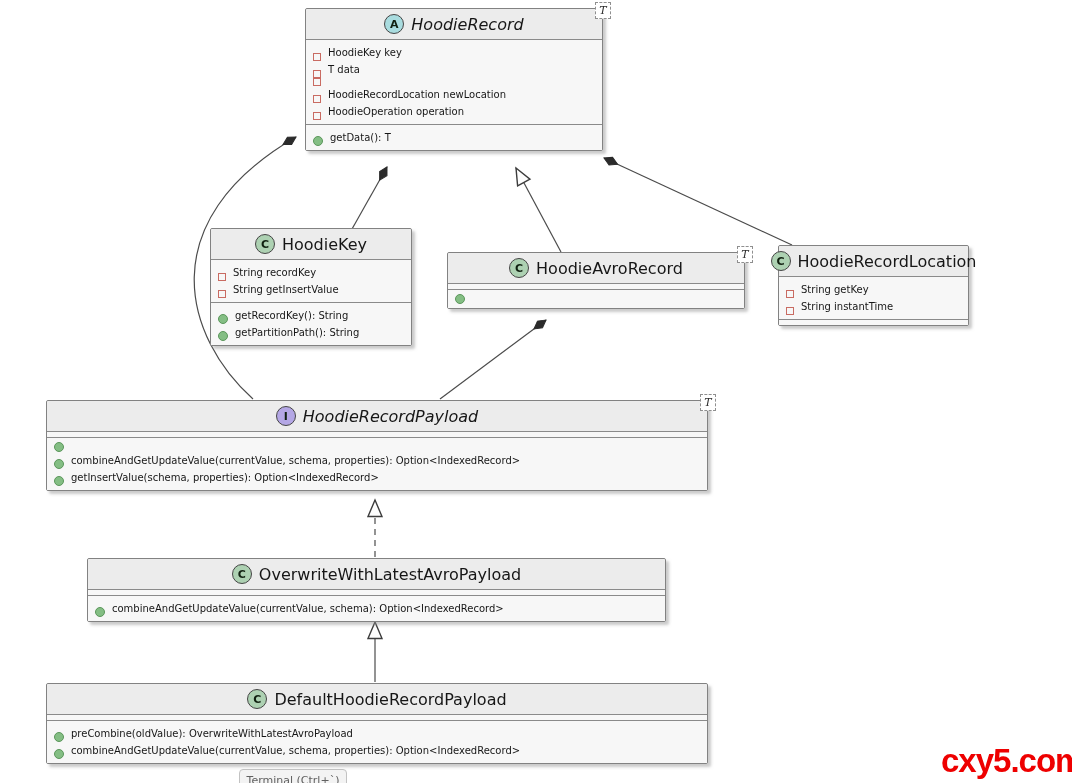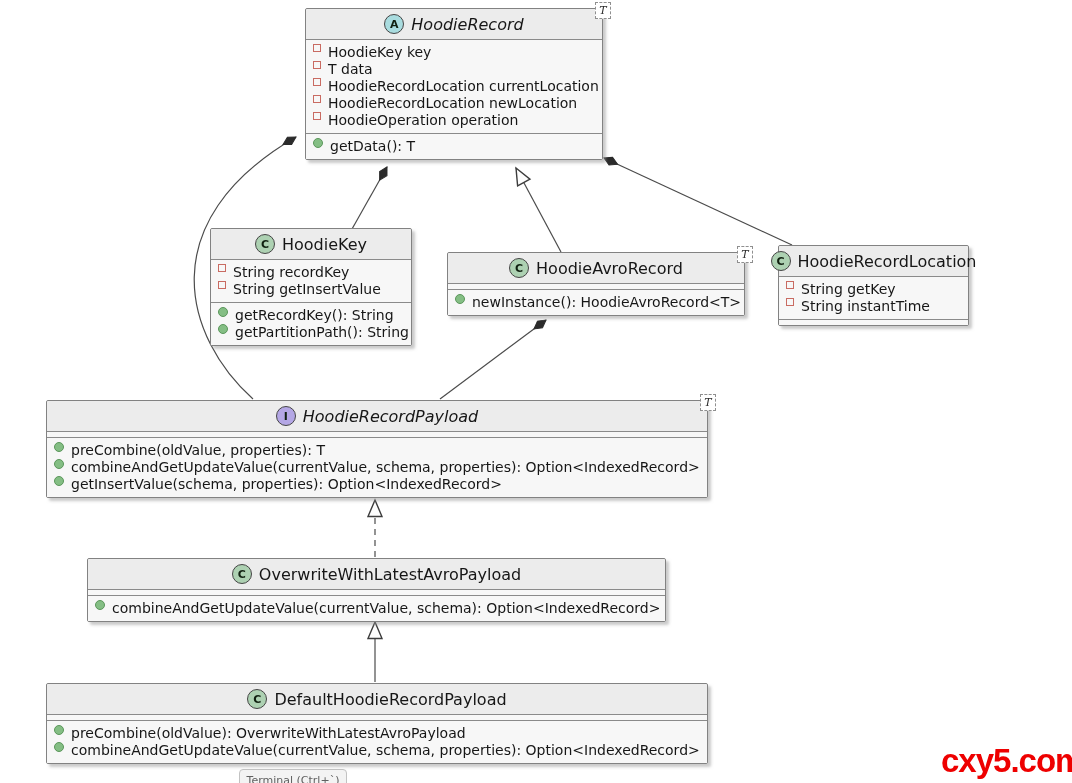--- a/index.html
+++ b/index.html
@@ -24,21 +24,21 @@
   }
   .title-text{font-size:16px;white-space:nowrap;}
   .title-text.italic{font-style:italic;}
   .generic-tag{
     position:absolute;top:-7px;right:-9px;width:14px;height:15px;background:#FFFFFF;
     border:1px dashed #8f8f8f;display:flex;align-items:center;justify-content:center;
     font-family:"DejaVu Serif",serif;font-style:italic;font-size:11px;color:#2d2d2d;z-index:3;
   }
   .uml-section{border-top:1px solid #8a8a8a;padding:4px 7px;background:#F7F7F7;}
   .uml-section.empty{min-height:5px;padding:0;}
-  .member{display:flex;align-items:flex-start;gap:7px;line-height:17px;white-space:nowrap;font-size:14px;}
+  .member{display:flex;align-items:flex-end;gap:7px;line-height:17px;white-space:nowrap;font-size:10px;}
   .marker-square{width:6px;height:6px;border:1.5px solid #C96B62;background:transparent;flex:none;}
   .marker-circle{width:8px;height:8px;border-radius:50%;background:#84BE84;border:1px solid #5B975B;flex:none;}
   .tooltip{
     position:absolute;left:239px;top:769px;width:106px;height:24px;z-index:4;
     background:#F3F3F3;border:1px solid #C2C2C2;border-radius:4px;
     display:flex;justify-content:center;align-items:flex-start;padding-top:4px;
     font-size:11px;color:#616161;white-space:nowrap;
   }
   .watermark{
     position:absolute;left:941px;top:742px;z-index:4;
@@ -80,21 +80,20 @@
           <div class="member">
             <span class="marker-square"></span>
             <span>HoodieKey key</span>
           </div>
           <div class="member">
             <span class="marker-square"></span>
             <span>T data</span>
           </div>
           <div class="member">
             <span class="marker-square"></span>
-            <span>HoodieRecordLocation currentLocation</span>
           </div>
           <div class="member">
             <span class="marker-square"></span>
             <span>HoodieRecordLocation newLocation</span>
           </div>
           <div class="member">
             <span class="marker-square"></span>
             <span>HoodieOperation operation</span>
           </div>
         </div>
@@ -134,21 +133,20 @@
       <div class="uml-class" style="left: 447px; top: 252px; width: 296px;">
         <div class="uml-title">
           <span class="badge" style="background: rgb(173, 209, 178);">C</span>
           <span class="title-text">HoodieAvroRecord</span>
           <span class="generic-tag">T</span>
         </div>
         <div class="uml-section empty"></div>
         <div class="uml-section">
           <div class="member">
             <span class="marker-circle"></span>
-            <span>newInstance(): HoodieAvroRecord&lt;T&gt;</span>
           </div>
         </div>
       </div>
       <div class="uml-class" style="left: 778px; top: 245px; width: 189px;">
         <div class="uml-title">
           <span class="badge" style="background: rgb(173, 209, 178);">C</span>
           <span class="title-text">HoodieRecordLocation</span>
         </div>
         <div class="uml-section">
           <div class="member">
@@ -165,21 +163,20 @@
       <div class="uml-class" style="left: 46px; top: 400px; width: 660px;">
         <div class="uml-title">
           <span class="badge" style="background: rgb(180, 167, 229);">I</span>
           <span class="title-text italic">HoodieRecordPayload</span>
           <span class="generic-tag">T</span>
         </div>
         <div class="uml-section empty"></div>
         <div class="uml-section">
           <div class="member">
             <span class="marker-circle"></span>
-            <span>preCombine(oldValue, properties): T</span>
           </div>
           <div class="member">
             <span class="marker-circle"></span>
             <span>combineAndGetUpdateValue(currentValue, schema, properties): Option&lt;IndexedRecord&gt;</span>
           </div>
           <div class="member">
             <span class="marker-circle"></span>
             <span>getInsertValue(schema, properties): Option&lt;IndexedRecord&gt;</span>
           </div>
         </div>

